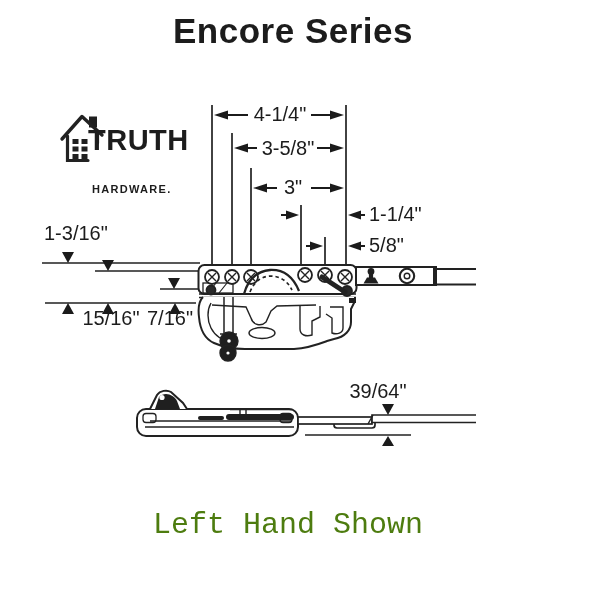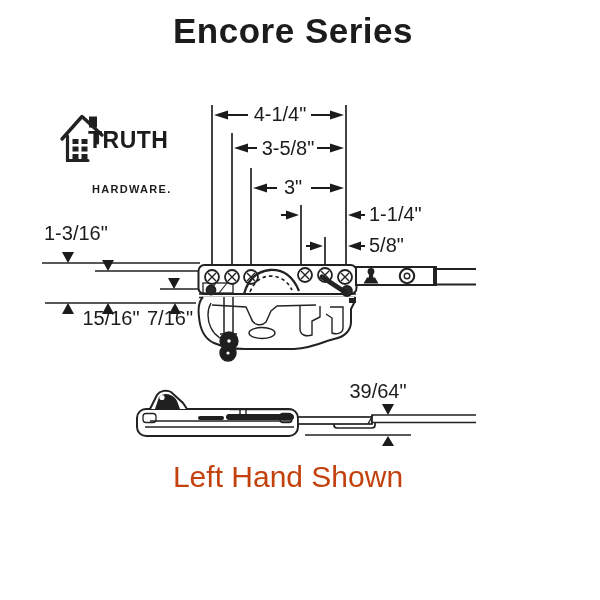--- a/index.html
+++ b/index.html
@@ -3,22 +3,22 @@
 <meta charset="utf-8">
 <style>
   html,body{margin:0;padding:0;background:#ffffff;}
   #stage{position:relative;width:476px;height:600px;background:#ffffff;overflow:hidden;
          font-family:"Liberation Sans",sans-serif;color:#1b1b1b;}
   #linework{position:absolute;left:0;top:0;}
   .lbl{position:absolute;white-space:nowrap;color:#1c1c1c;}
   .title{font-size:35px;font-weight:bold;letter-spacing:.5px;transform:translateX(-50%);}
   .dim{font-size:20px;line-height:21px;}
   .ctr{transform:translateX(-50%);}
-  .caption{font-family:Liberation Sans, sans-serif;font-size:30px;transform:translateX(-50%);color:#c2410c;}
-  .brand{font-weight:bold;letter-spacing:.5px;font-size:23px;line-height:24px;}
+  .caption{font-family:Liberation Mono, monospace;font-size:30px;transform:translateX(-50%);color:#4d7c0f;margin-top:48px;}
+  .brand{font-weight:bold;letter-spacing:.5px;font-size:29px;line-height:24px;}
   .brand-sub{font-weight:bold;font-size:11px;letter-spacing:1.3px;line-height:12px;margin-top:32px;}
 </style>
 </head>
 <body>
 
 <div id="stage">
 
   <svg id="linework" width="600" height="600" viewBox="0 0 600 600" fill="none" stroke="#222" stroke-width="1.7">
 
     <g>

